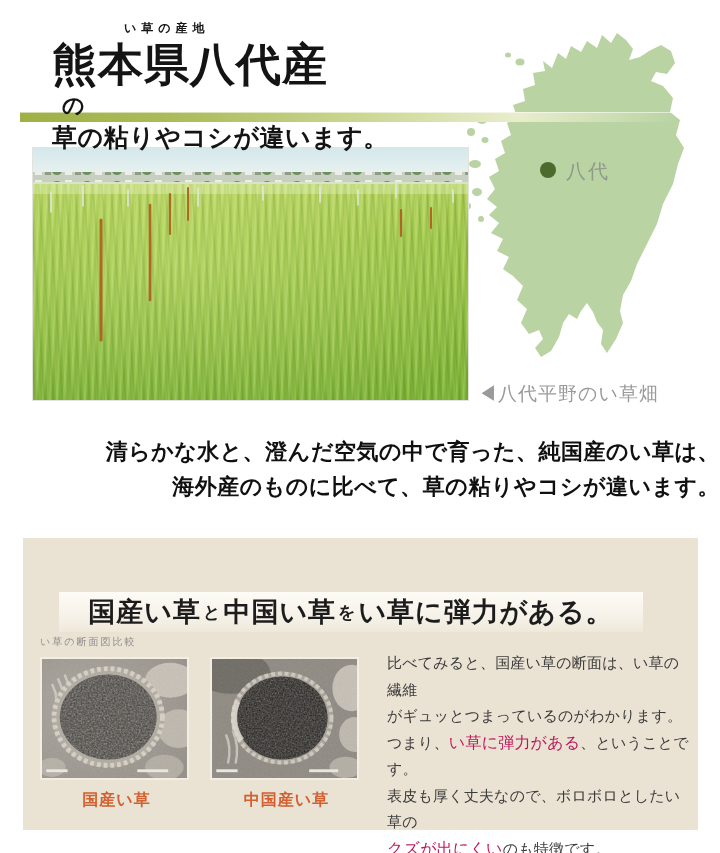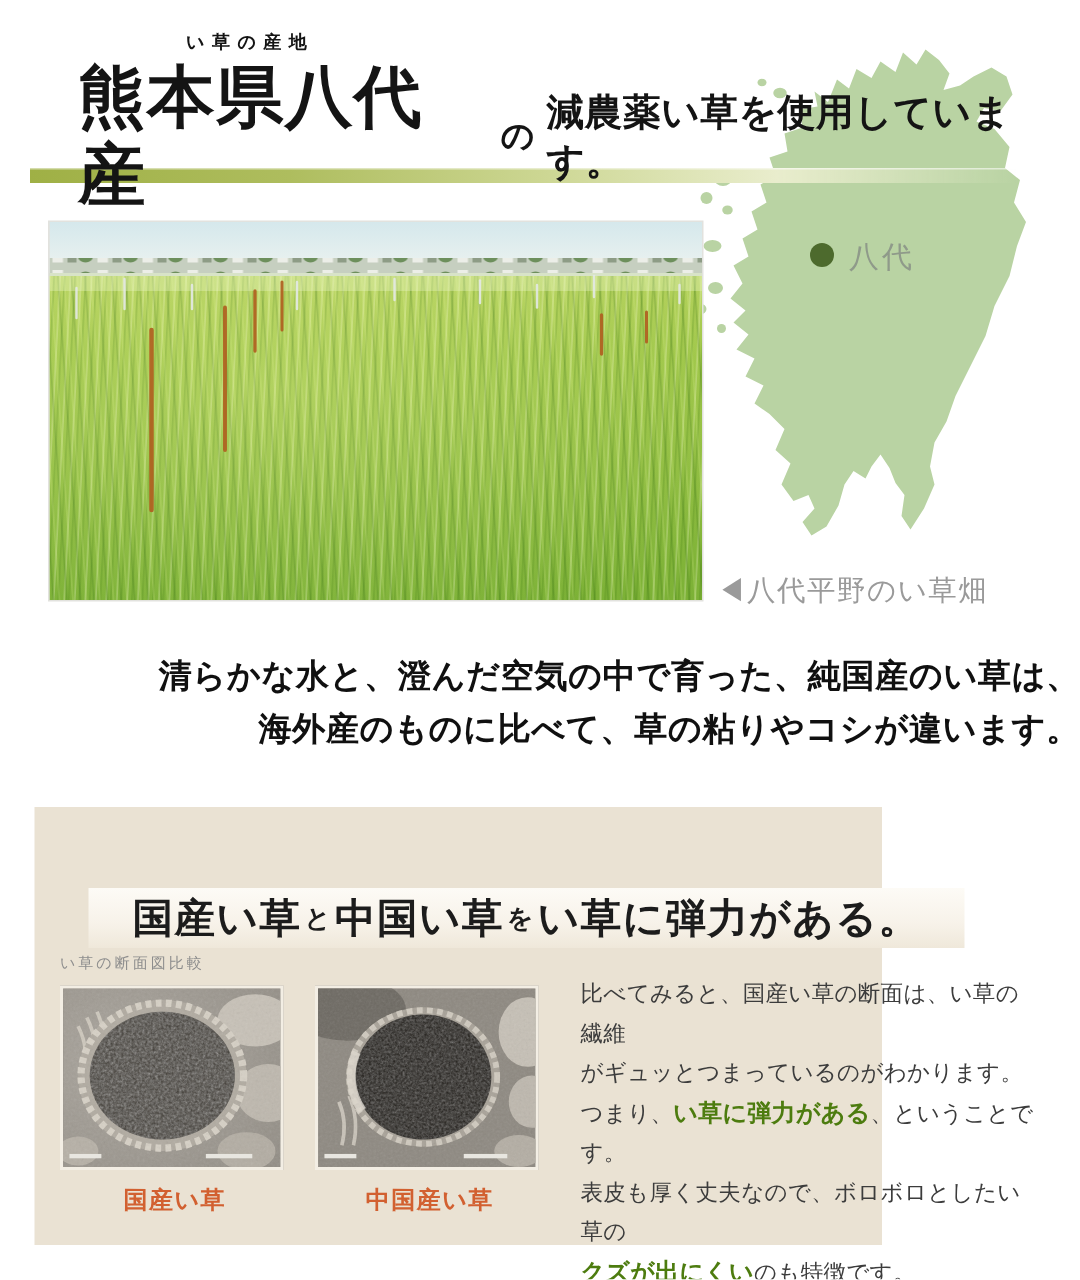--- a/index.html
+++ b/index.html
@@ -13,21 +13,21 @@
   .hero { position:absolute; inset:0 0 auto 0; height:425px; }
   .kyushu-map { position:absolute; left:452px; top:22px; width:260px; height:375px; z-index:1; }
   .map-city-label { font-size:20px; fill:#8f9a8a; font-family:"Liberation Sans", sans-serif; letter-spacing:2px; }
 
   .header-block { position:absolute; left:52px; top:20px; z-index:3; }
   .header-subtitle {
     font-family:"DejaVu Serif","Liberation Serif",serif;
     font-size:12px; letter-spacing:5px; color:#141414; font-weight:600;
     margin-left:72px; margin-bottom:2px;
   }
-  .header-row { display:flex; align-items:center; }
+  .header-row { display:flex; align-items:flex-start;flex-direction:column; }
   .header-title {
     font-family:"DejaVu Serif","Liberation Serif",serif;
     font-size:45px; font-weight:600; color:#141414; letter-spacing:1px; line-height:1.15;
   }
   .header-particle {
     font-family:"DejaVu Serif","Liberation Serif",serif;
     font-size:22px; font-weight:700; color:#141414; margin:0 8px 0 10px;
   }
   .header-suffix {
     font-family:"DejaVu Serif","Liberation Serif",serif;
@@ -48,21 +48,21 @@
     font-size:19px; color:#9a9a9a; letter-spacing:1px;
   }
   
   .intro {
     position:absolute; left:0; top:434px; width:720px; text-align:right; z-index:1;
     font-family:"DejaVu Serif","Liberation Serif",serif;
     font-size:22px; font-weight:700; color:#101010; line-height:35px; letter-spacing:0.5px;
   }
   
   .compare-box {
-    position:absolute; left:23px; top:538px; width:565px; height:292px;
+    position:absolute; left:23px; top:538px; width:675px; height:292px;
     background:#eae2d3;
     padding-left:20px;
   }
   .heading-band {
     position:absolute; left:36px; top:54px; width:584px; height:40px;
     background:linear-gradient(to bottom,#fdfbf6 0%, #f7f2e9 60%, #efe8da 100%);
     display:flex; align-items:center; justify-content:center;
   }
   .heading-band .h-seg {
     font-family:"DejaVu Serif","Liberation Serif",serif;
@@ -82,21 +82,21 @@
     border:2px solid #f3eee4; background:#9a958d;
   }
   .figure-label {
     margin-top:10px; text-align:center;
     font-size:16px; font-weight:700; color:#d26030; letter-spacing:1px;
   }
   .compare-text {
     position:absolute; left:364px; top:112px; width:306px;
     font-size:15px; color:#3c3c3c; line-height:26.5px; letter-spacing:0.2px;
   }
-  .compare-text .b { font-weight:700; color:#4d7c0f; font-size:16px;text-align:center; }
+  .compare-text .b { font-weight:400; color:#be185d; font-size:16px;text-align:center; }
 </style>
 </head>
 <body>
 
 <div class="page">
 
   <div class="hero">
 
     <svg class="kyushu-map" viewBox="0 0 260 375" aria-hidden="true">
       <g fill="#b9d3a3">
@@ -114,21 +114,21 @@
       </g>
       <circle cx="96" cy="148" r="8" fill="#4d6a2d"></circle>
       <text class="map-city-label" x="114" y="156">八代</text>
     </svg>
 
     <div class="header-block">
       <div class="header-subtitle">い草の産地</div>
       <div class="header-row">
         <span class="header-title">熊本県八代産</span>
         <span class="header-particle">の</span>
-        <span class="header-suffix">減農薬い草を使用しています。</span>
+        <span class="header-suffix">草の粘りやコシが違います。</span>
       </div>
     </div>
 
     <div class="green-bar"></div>
 
     <div class="field-photo">
       <svg viewBox="0 0 435 252" preserveAspectRatio="none" aria-hidden="true">
         <defs>
           <linearGradient id="skyG" x1="0" y1="0" x2="0" y2="1">
             <stop offset="0" stop-color="#d5e8ec"></stop>

